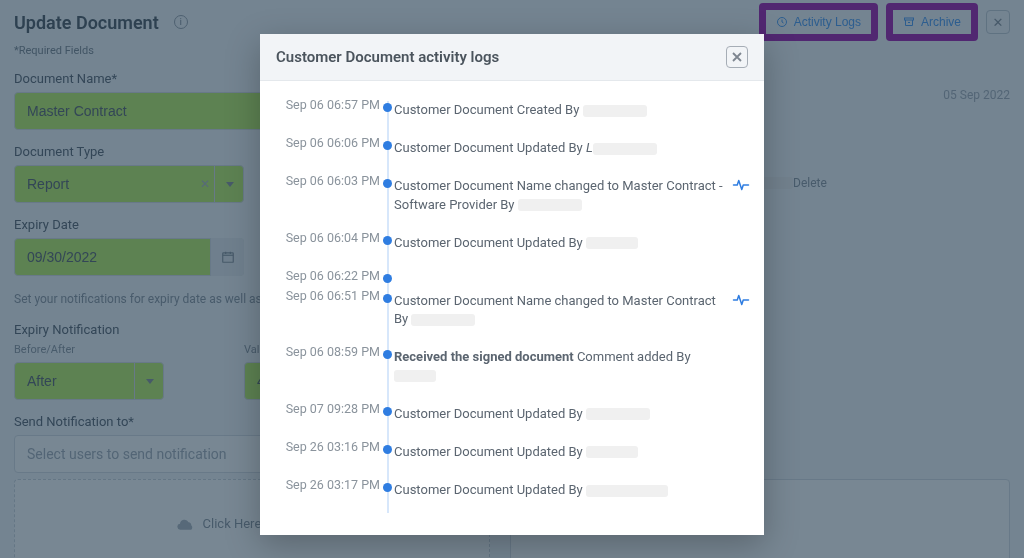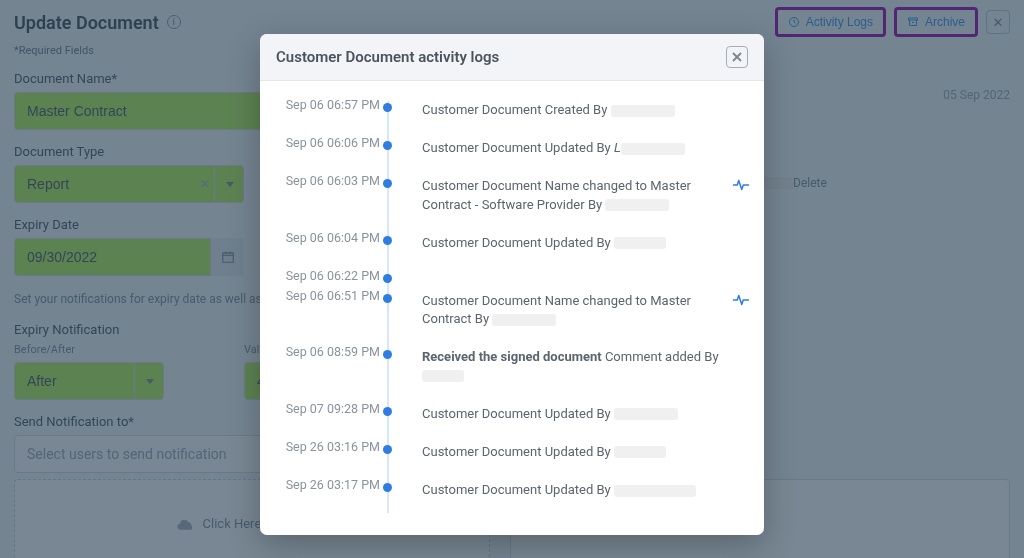--- a/index.html
+++ b/index.html
@@ -2,24 +2,24 @@
 <html><head>
 <meta charset="utf-8">
 <style>
   * { box-sizing: border-box; margin: 0; padding: 0; }
   html, body { width: 1024px; height: 558px; overflow: hidden; font-family: -apple-system, "Segoe UI", Roboto, sans-serif; }
   body { position: relative; background: #f5f7fa; }
 
   
   .page { position: absolute; inset: 0; padding: 0 14px 14px 14px; background: #f5f7fa; color: #5b6570; }
   .page-header { display: flex; align-items: center; justify-content: space-between; height: 44px; }
-  .page-title { font-size: 18px; font-weight: 600; color: #4f5a63; display: flex; align-items: center; gap: 8px; }
+  .page-title { font-size: 18px; font-weight: 600; color: #4f5a63; display: flex; align-items: center; gap: 15px; }
   .page-title .info { width: 14px; height: 14px; border: 1.5px solid #9aa3ac; border-radius: 50%; font-size: 9px; line-height: 12px; text-align: center; color: #9aa3ac; }
   .header-actions { display: flex; gap: 8px; align-items: center; }
-  .btn-outline { border: 3px solid #a21caf; color: #4b9cf5; background: transparent; border-radius: 4px; padding: 5px 10px; font-size: 12px; display: inline-flex; align-items: center; gap: 6px; cursor: pointer; }
+  .btn-outline { border: 7px solid #a21caf; color: #4b9cf5; background: transparent; border-radius: 4px; padding: 5px 10px; font-size: 12px; display: inline-flex; align-items: center; gap: 6px; cursor: pointer; }
   .close-x { width: 24px; height: 24px; border: 1px solid #c4ccd4; color: #8a939c; border-radius: 4px; font-size: 13px; display: inline-flex; align-items: center; justify-content: center; cursor: pointer; }
   .req { font-size: 11px; color: #7d8790; }
 
   .columns { display: flex; gap: 24px; }
   .col-left { width: 490px; }
   .col-right { flex: 1; }
 
   .field-label { font-size: 13px; color: #5b6570; margin-top: 14px; margin-bottom: 6px; }
   .input { width: 100%; height: 38px; background: #bef264; border: 1px solid #d9dee4; border-radius: 4px; padding: 0 12px; font-size: 14px; color: #5b6570; }
   .input.tiny { width: 60px; text-align: left; }
@@ -40,31 +40,31 @@
   .attach-card { flex: 1; height: 88px; border: 1px dashed #cfd6dd; border-radius: 4px; display: flex; align-items: center; justify-content: center; gap: 8px; color: #8d96a0; font-size: 13px; background: #fff; }
   .attach-card .browse { color: #8d96a0; font-weight: 600; }
   .comment-card { flex: 1; height: 88px; border: 1px solid #d9dee4; border-radius: 4px; background: #fff; padding: 10px 12px; color: #a7afb9; font-size: 13px;}
   .attach-pill { display: inline-flex; align-items: center; gap: 8px; font-size: 12px; color: #8d96a0; }
   .attach-date { margin-left: auto; font-size: 12px; color: #a7afb9; }
   .attach-delete { font-size: 12px; color: #8d96a0; cursor: pointer; }
   .attach-list-row { display: flex; align-items: center; width: 100%; height: 28px; justify-content: center; }
 
   
   .overlay { position: absolute; inset: 0; background: rgba(22, 49, 69, 0.58); display: flex; align-items: flex-start; justify-content: center; padding-top: 34px; }
-  .modal { width: 504px; background: #fff; border-radius: 7px; box-shadow: 0 10px 32px rgba(0,0,0,.25); overflow: hidden; }
+  .modal { width: 504px; background: #fff; border-radius: 0; box-shadow: 0 10px 32px rgba(0,0,0,.25); overflow: hidden; }
   .modal-head { display: flex; align-items: center; justify-content: space-between; padding: 12px 16px; background: #f2f4f7; border-bottom: 1px solid #e4e8ec; }
   .modal-title { font-size: 15px; font-weight: 600; color: #4b545d; }
   .modal-close { width: 22px; height: 22px; border: 1.5px solid #a6adb6; border-radius: 4px; display: flex; align-items: center; justify-content: center; color: #7e8690; font-size: 12px; cursor: pointer; }
   .modal-body { padding: 14px 18px 22px 18px; max-height: 460px; overflow: hidden; }
   .timeline { position: relative; padding-left: 116px; }
   .tl-line { position: absolute; left: 109px; top: 6px; bottom: 0; width: 2px; background: #d7e7fb; }
   .tl-item { position: relative; display: flex; gap: 16px; padding: 6px 0 14px 0; }
   .tl-time { position: absolute; left: -116px; top: 2px; width: 102px; text-align: right; font-size: 12.5px; color: #8a939c; white-space: nowrap; }
   .tl-dot { position: absolute; left: -11px; top: 8px; width: 9px; height: 9px; background: #2f7de1; border-radius: 50%; }
-  .tl-text { font-size: 13px; color: #5b6570; line-height: 1.4; padding-right: 20px; margin-left: 28px;}
+  .tl-text { font-size: 13px; color: #5b6570; line-height: 1.4; padding-right: 20px;}
   .tl-text b { font-weight: 700; }
   .redact { display: inline-block; background: #f0f0f0; border-radius: 3px; height: 12px; vertical-align: middle; filter: blur(0.3px);}
   .redact.w40{width:42px} .redact.w60{width:64px} .redact.w80{width:82px} .redact.w50{width:52px}
   .tl-spark { position: absolute; right: -4px; top: 6px; color: #2f7de1; }
   .tl-spark svg { width: 18px; height: 14px; }
 
   .ic { width: 12px; height: 12px; display:inline-block; }
 </style>
 </head>
 <body>

